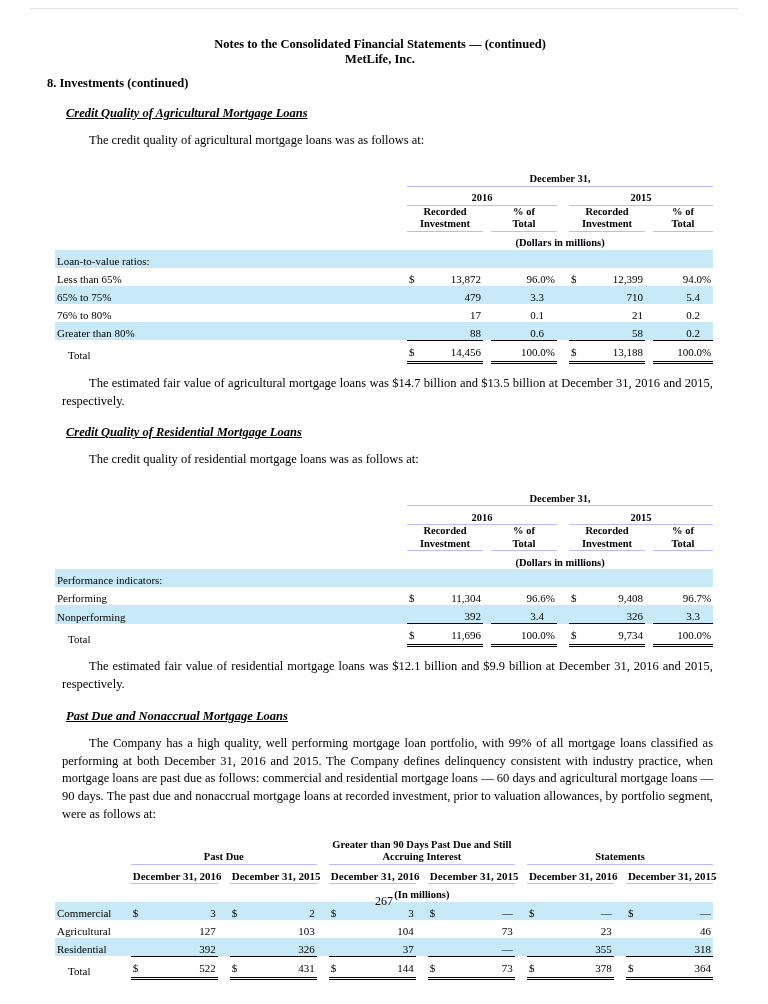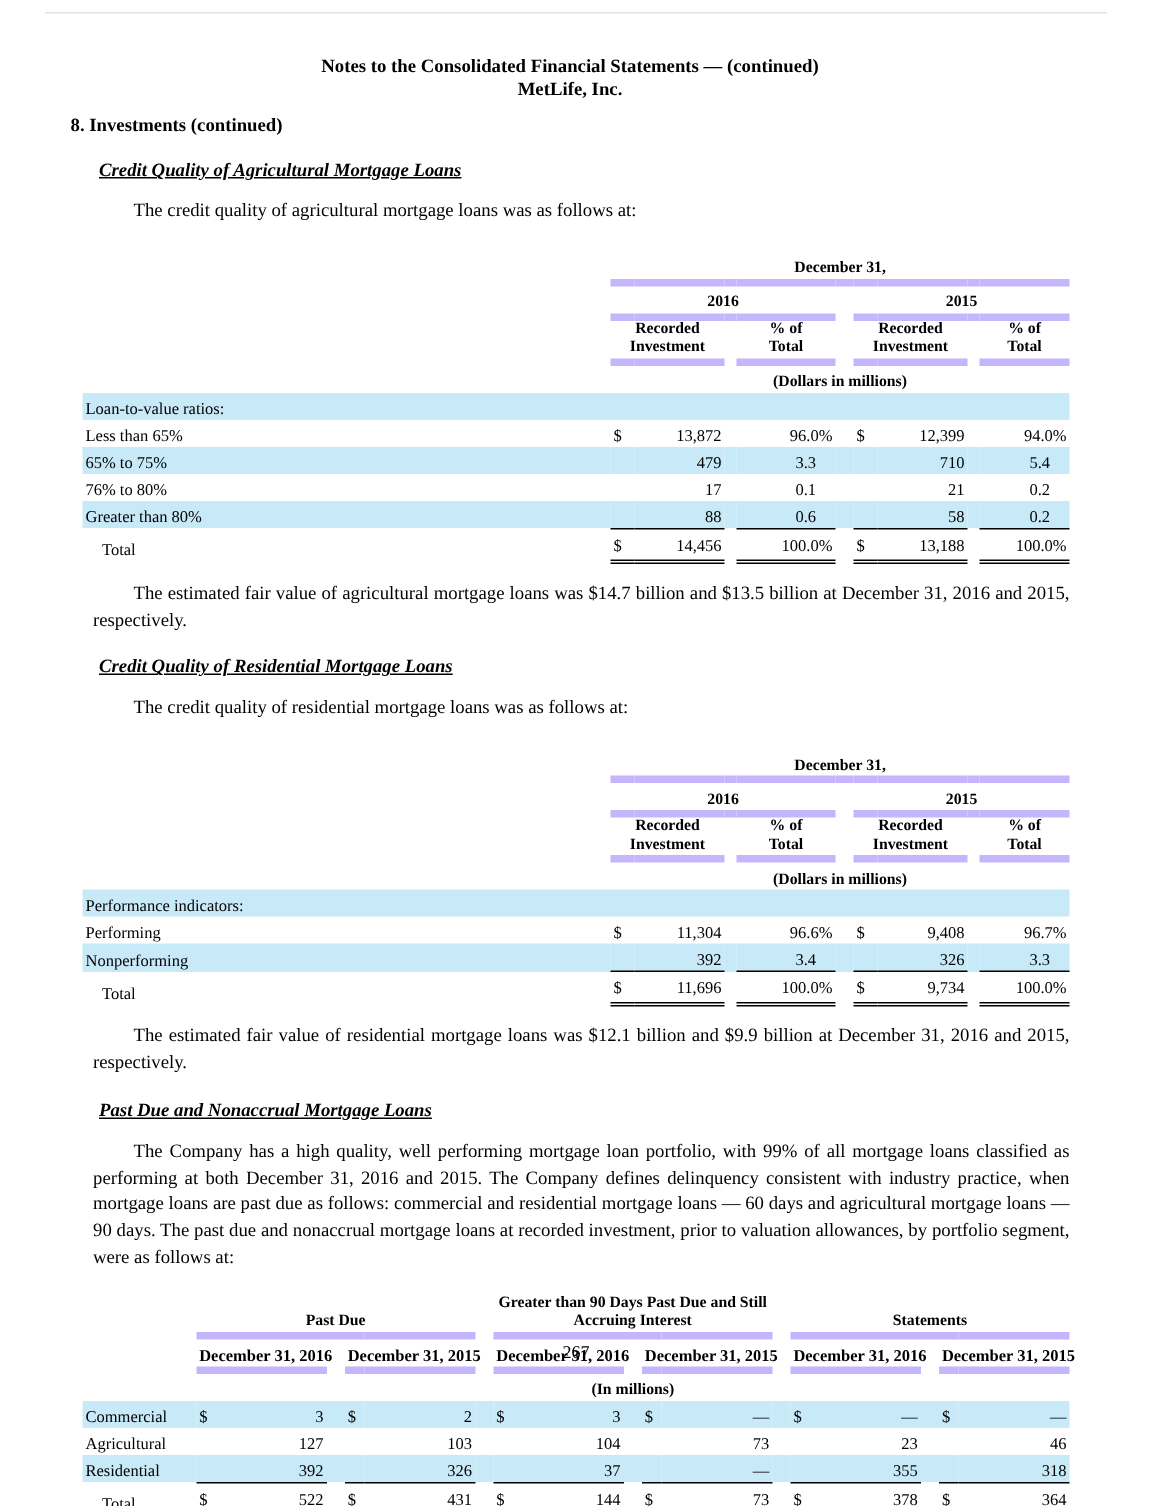--- a/index.html
+++ b/index.html
@@ -19,21 +19,21 @@
     font-weight:bold; font-style:italic; text-decoration:underline;
     font-size:12.5px; margin:15px 0 0 19px;
   }
   .para { font-size:12.5px; line-height:1.42; margin:11px 0 0 15px; text-align:justify; text-indent:27px; }
   .intro { text-align:left; }
 
   table.fin { border-collapse:collapse; table-layout:fixed; width:658px; margin:18px 0 0 8px; font-size:11px; }
   table.fin td { padding:0 2px; vertical-align:bottom; height:18px; line-height:1.2; }
   .ch  { text-align:center; font-weight:bold; font-size:10.5px; line-height:1.15; }
   .ch3 { text-align:center; font-weight:bold; font-size:11px; white-space:nowrap; line-height:1.15; }
-  .bb  { border-bottom:5px solid #c4b5fd; }
+  .bb  { border-bottom:1px solid #c4b5fd; }
   .bt  { border-top:1px solid #000; }
   .dbl { border-bottom:3px double #000; padding-bottom:2px !important; }
   .lbl { text-align:left; }
   .tlbl{ padding-left:13px !important; }
   .dol { text-align:left; }
   .num { text-align:right; }
   .nop { padding-right:13px !important; }
   tr.blue td { background:#C8E9F7; }
   .w34 { display:inline-block; max-width:34px; }
   .w62 { display:inline-block; max-width:64px; }

